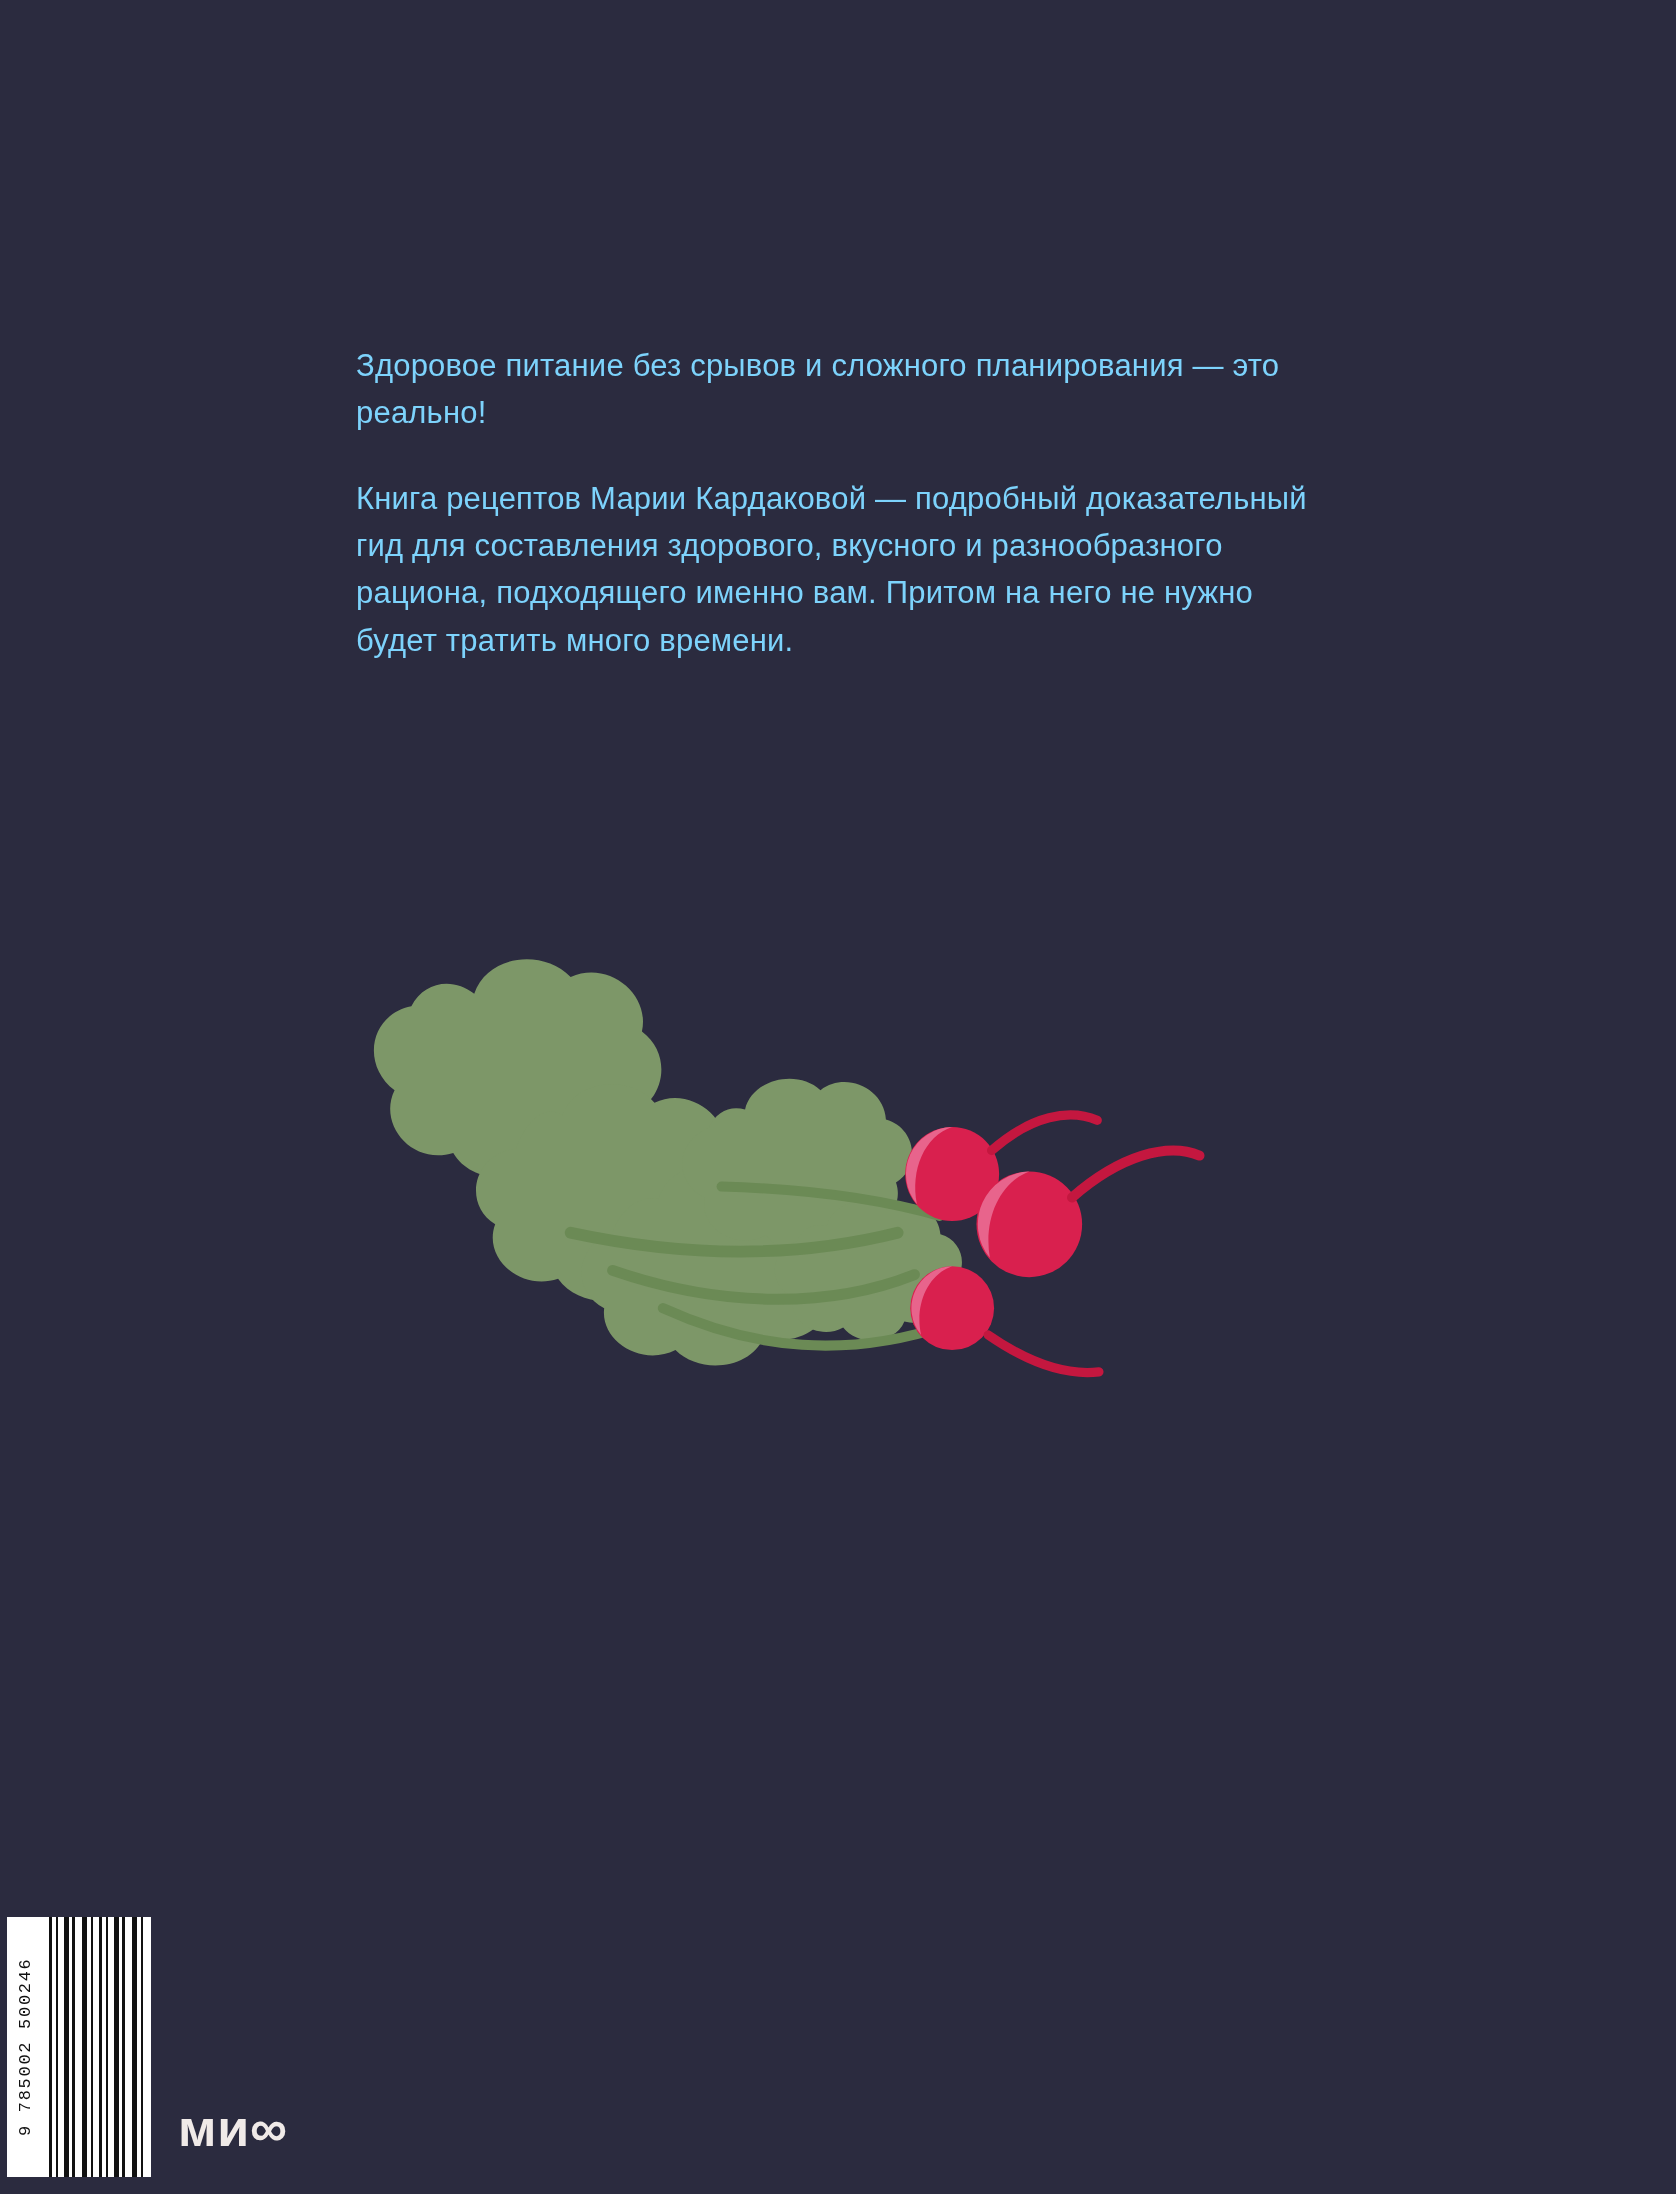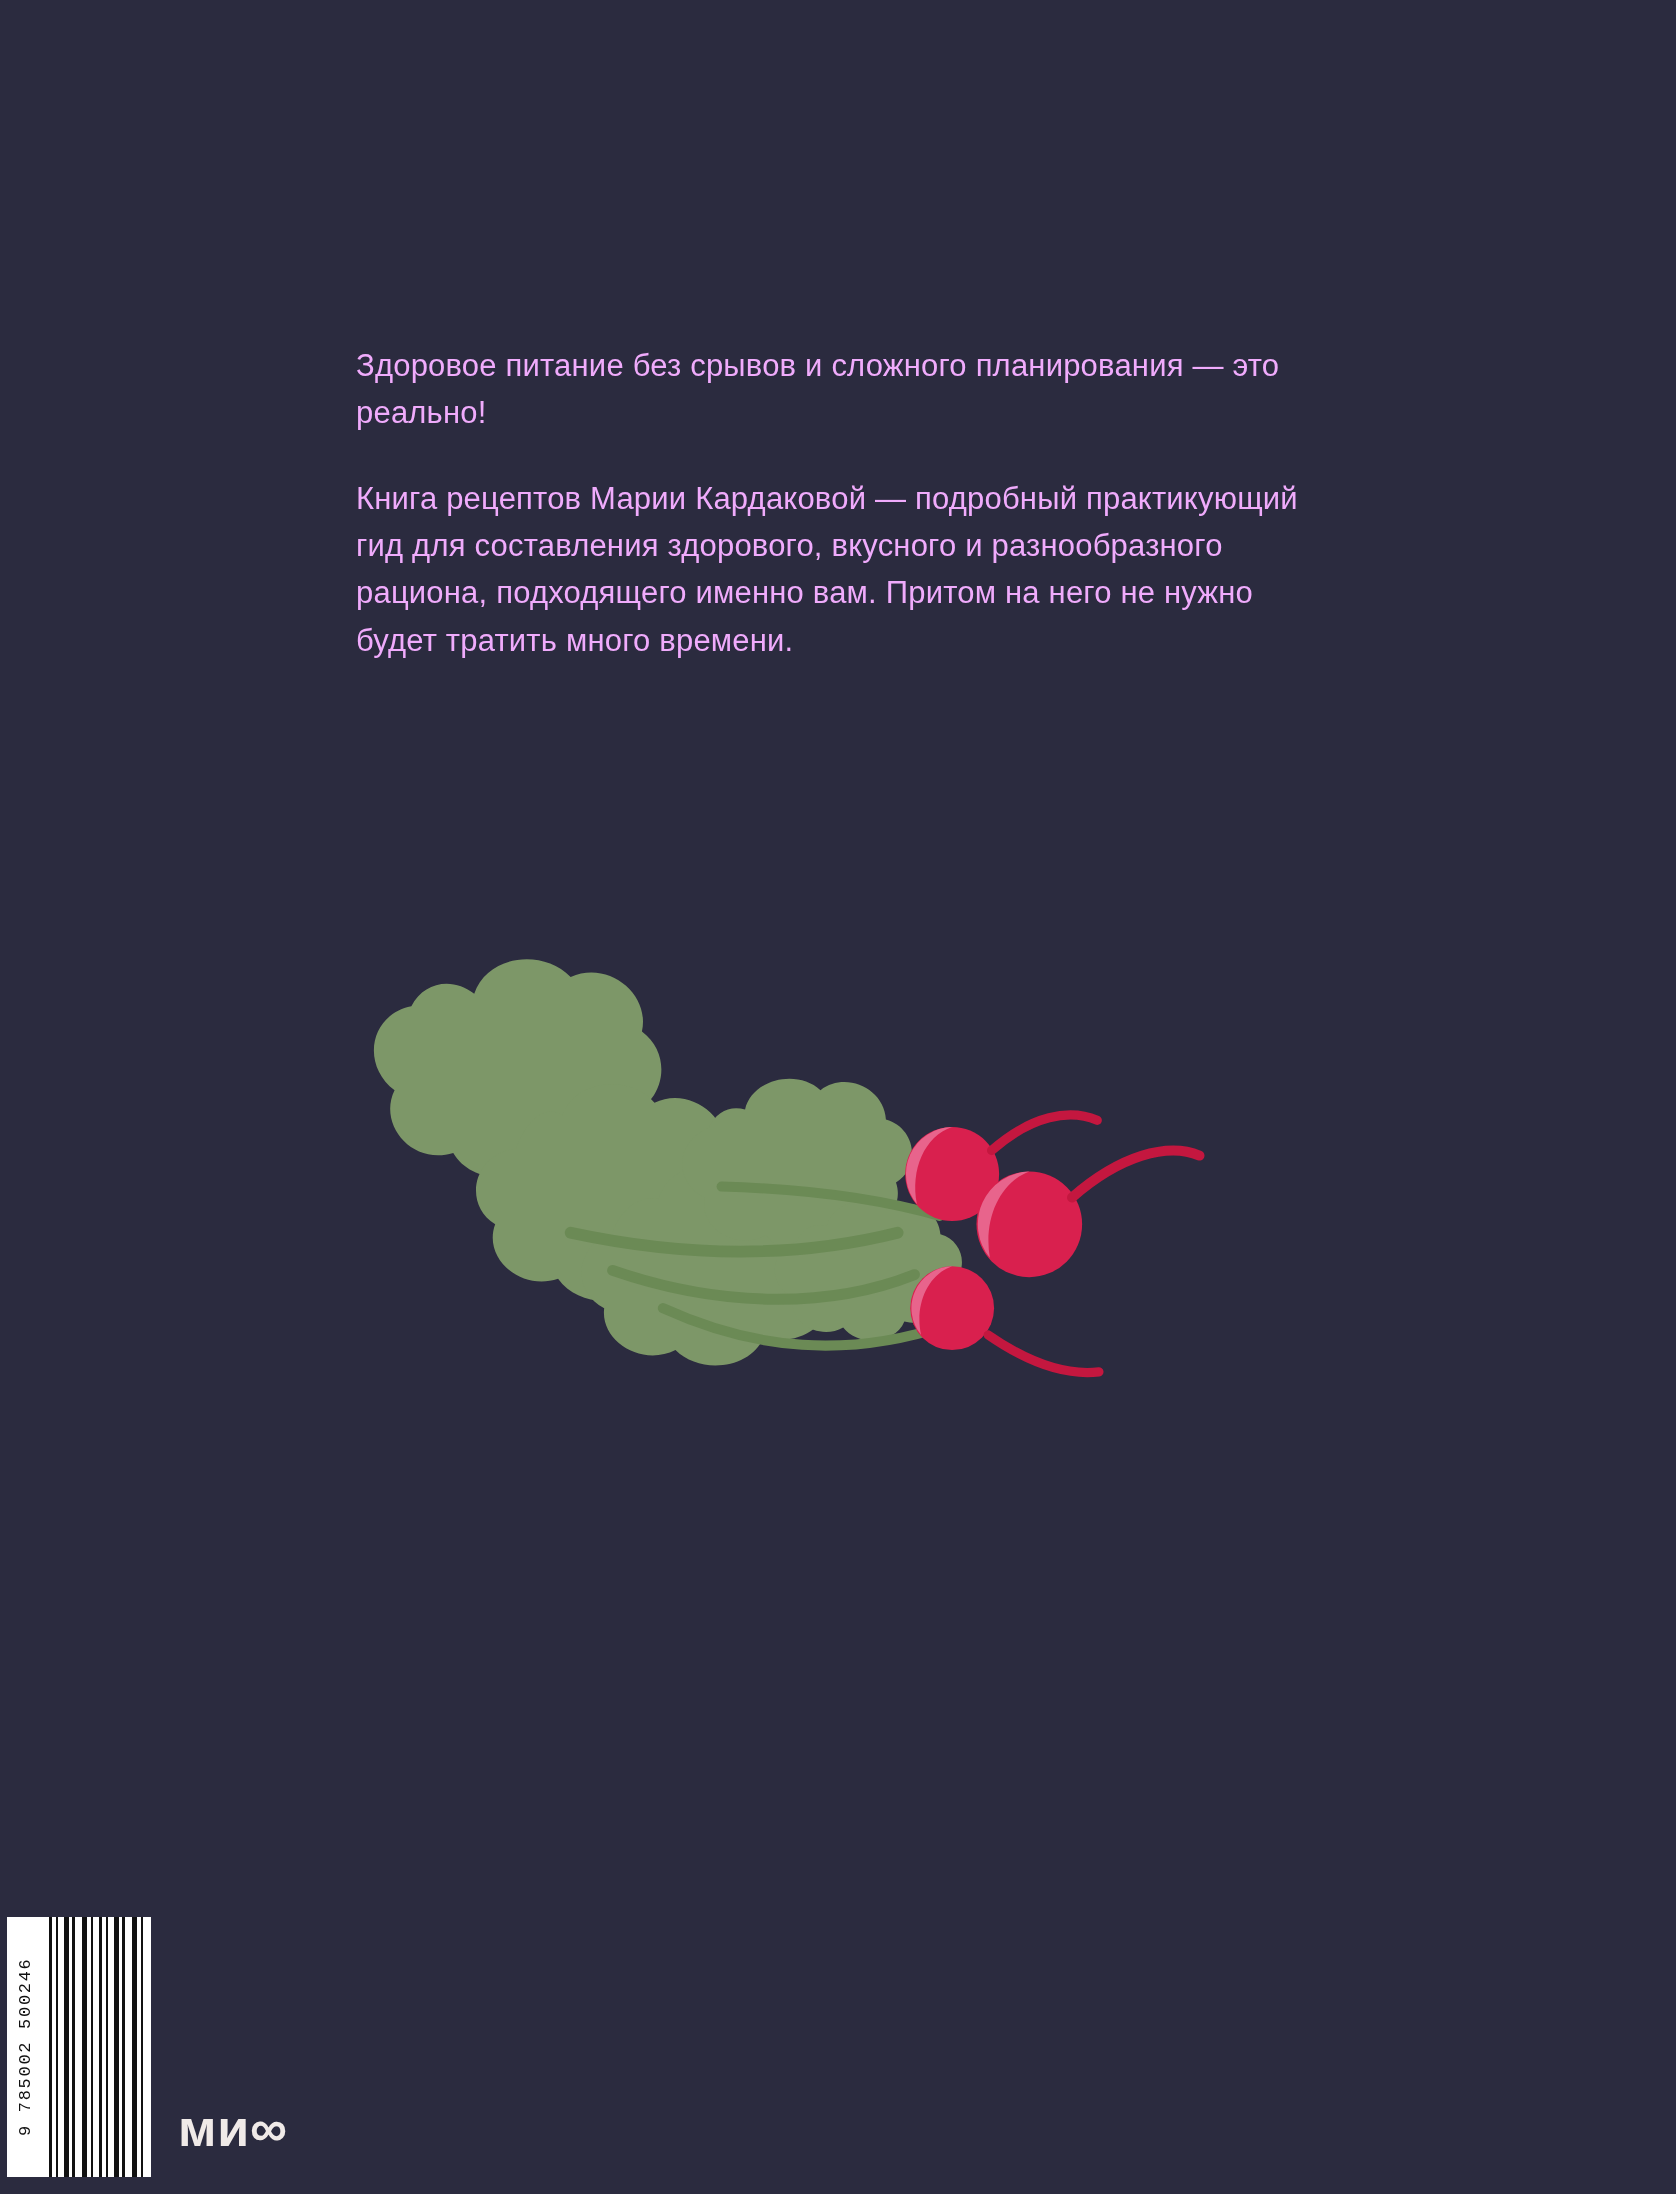--- a/index.html
+++ b/index.html
@@ -28,21 +28,21 @@
     left: 356px;
     top: 342px;
     width: 973px;
     color: #f2ecea;
   }
   .para {
     font-size: 31px;
     line-height: 1.52;
     letter-spacing: 0.2px;
     margin: 0 0 39px 0;
-    color: #f0abfc;
+    color: #7dd3fc;
     font-weight: 400;
   }
   .para:last-child { margin-bottom: 0; }
 
   .illustration {
     position: absolute;
     left: 361px;
     top: 956px;
     width: 914px;
     height: 436px;
@@ -122,21 +122,21 @@
   }
 </style>
 </head>
 <body>
 
 <div class="page">
   <div class="cover-inner">
 
     <div class="text-block">
       <p class="para">Здоровое питание без срывов и сложного планирования — это реально!</p>
-      <p class="para">Книга рецептов Марии Кардаковой — подробный практикующий гид для составления здорового, вкусного и разнообразного рациона, подходящего именно вам. Притом на него не нужно будет тратить много времени.</p>
+      <p class="para">Книга рецептов Марии Кардаковой — подробный доказательный гид для составления здорового, вкусного и разнообразного рациона, подходящего именно вам. Притом на него не нужно будет тратить много времени.</p>
     </div>
 
     <div class="illustration">
       <svg viewBox="0 0 1090 520" xmlns="http://www.w3.org/2000/svg" aria-hidden="true">
         <g>
 
           <path d="M60 60 C10 70 0 130 40 160 C20 200 60 250 110 235 C130 270 190 275 215 240
                    C260 265 320 235 315 190 C360 180 375 120 335 90 C345 45 295 5 250 25
                    C215 -10 150 0 135 45 C110 25 75 30 60 60 Z" fill="#7d9768"></path>
 

